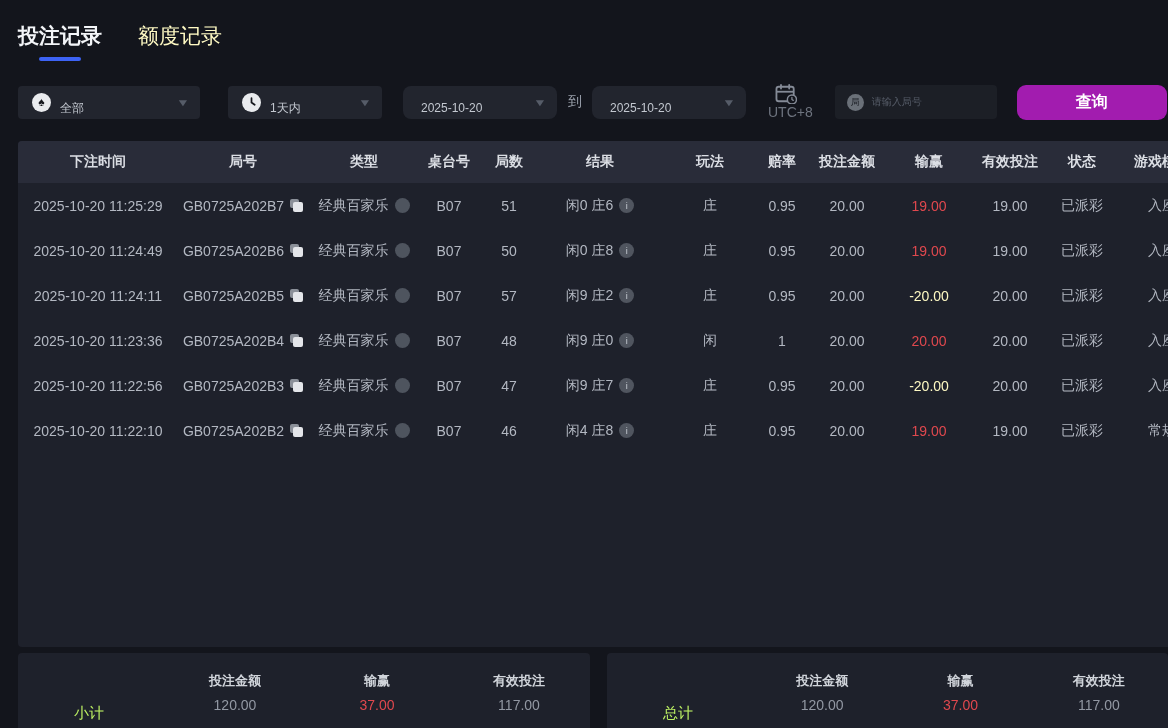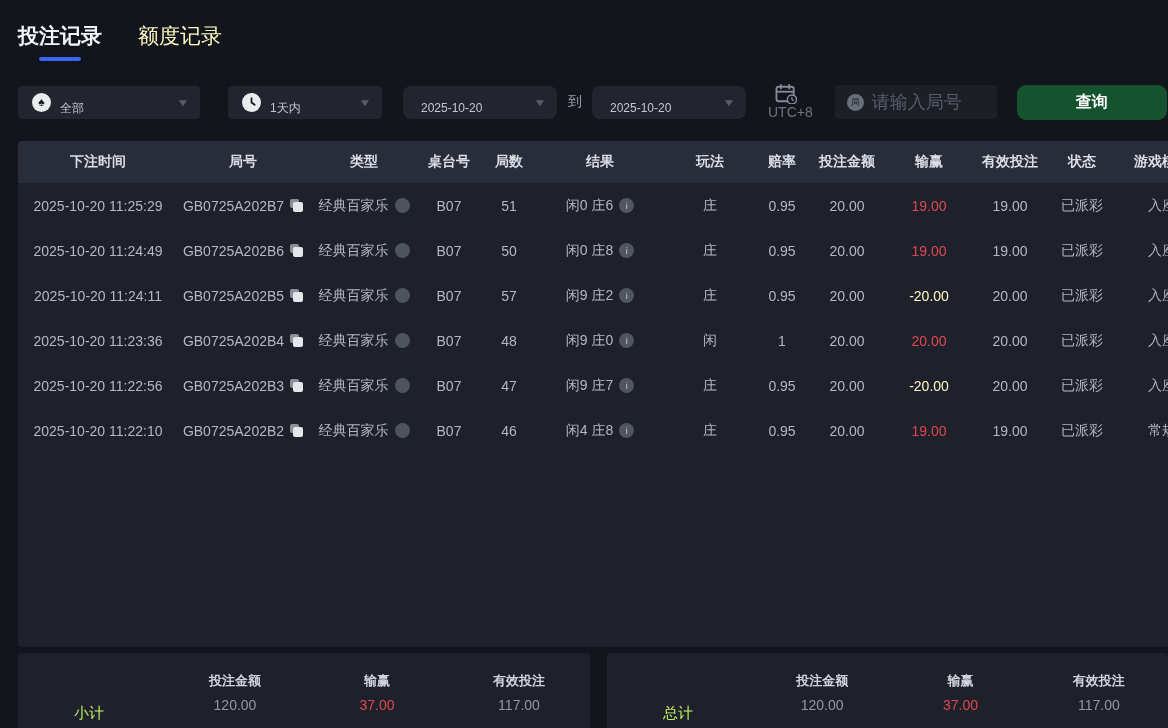--- a/index.html
+++ b/index.html
@@ -40,24 +40,24 @@
   .tz svg { margin-right:8px; }
   .round-input {
     width:162px; height:34px; margin-left:22px; background:#1c1f26; border-radius:4px;
     display:flex; align-items:center; padding:0 10px 0 12px; cursor:text;
   }
   .round-badge {
     width:17px; height:17px; border-radius:50%; background:#6a7078; color:#1c1f26;
     display:flex; align-items:center; justify-content:center; font-size:9px;
     margin-right:8px; flex:0 0 auto;
   }
-  .placeholder { font-size:18px; color:#565c68; }
+  .placeholder { font-size:10px; color:#565c68; }
   .query-btn {
     width:150px; height:35px; margin-left:20px; border:none; cursor:pointer;
-    background:#14532d; color:#ffffff; font-size:16px; font-weight:bold;
+    background:#a21caf; color:#ffffff; font-size:16px; font-weight:bold;
     border-radius:9px; font-family:inherit;
   }
 
   
   .table-panel {
     margin:22px 0 0 18px; width:1150px; height:506px; background:#1e212b;
     border-radius:4px 0 0 4px; overflow:hidden;
   }
   .trow { display:flex; align-items:center; width:1194px; }
   .thead { height:42px; background:#292c39; font-weight:bold; color:#dbdee4; font-size:14px; }

